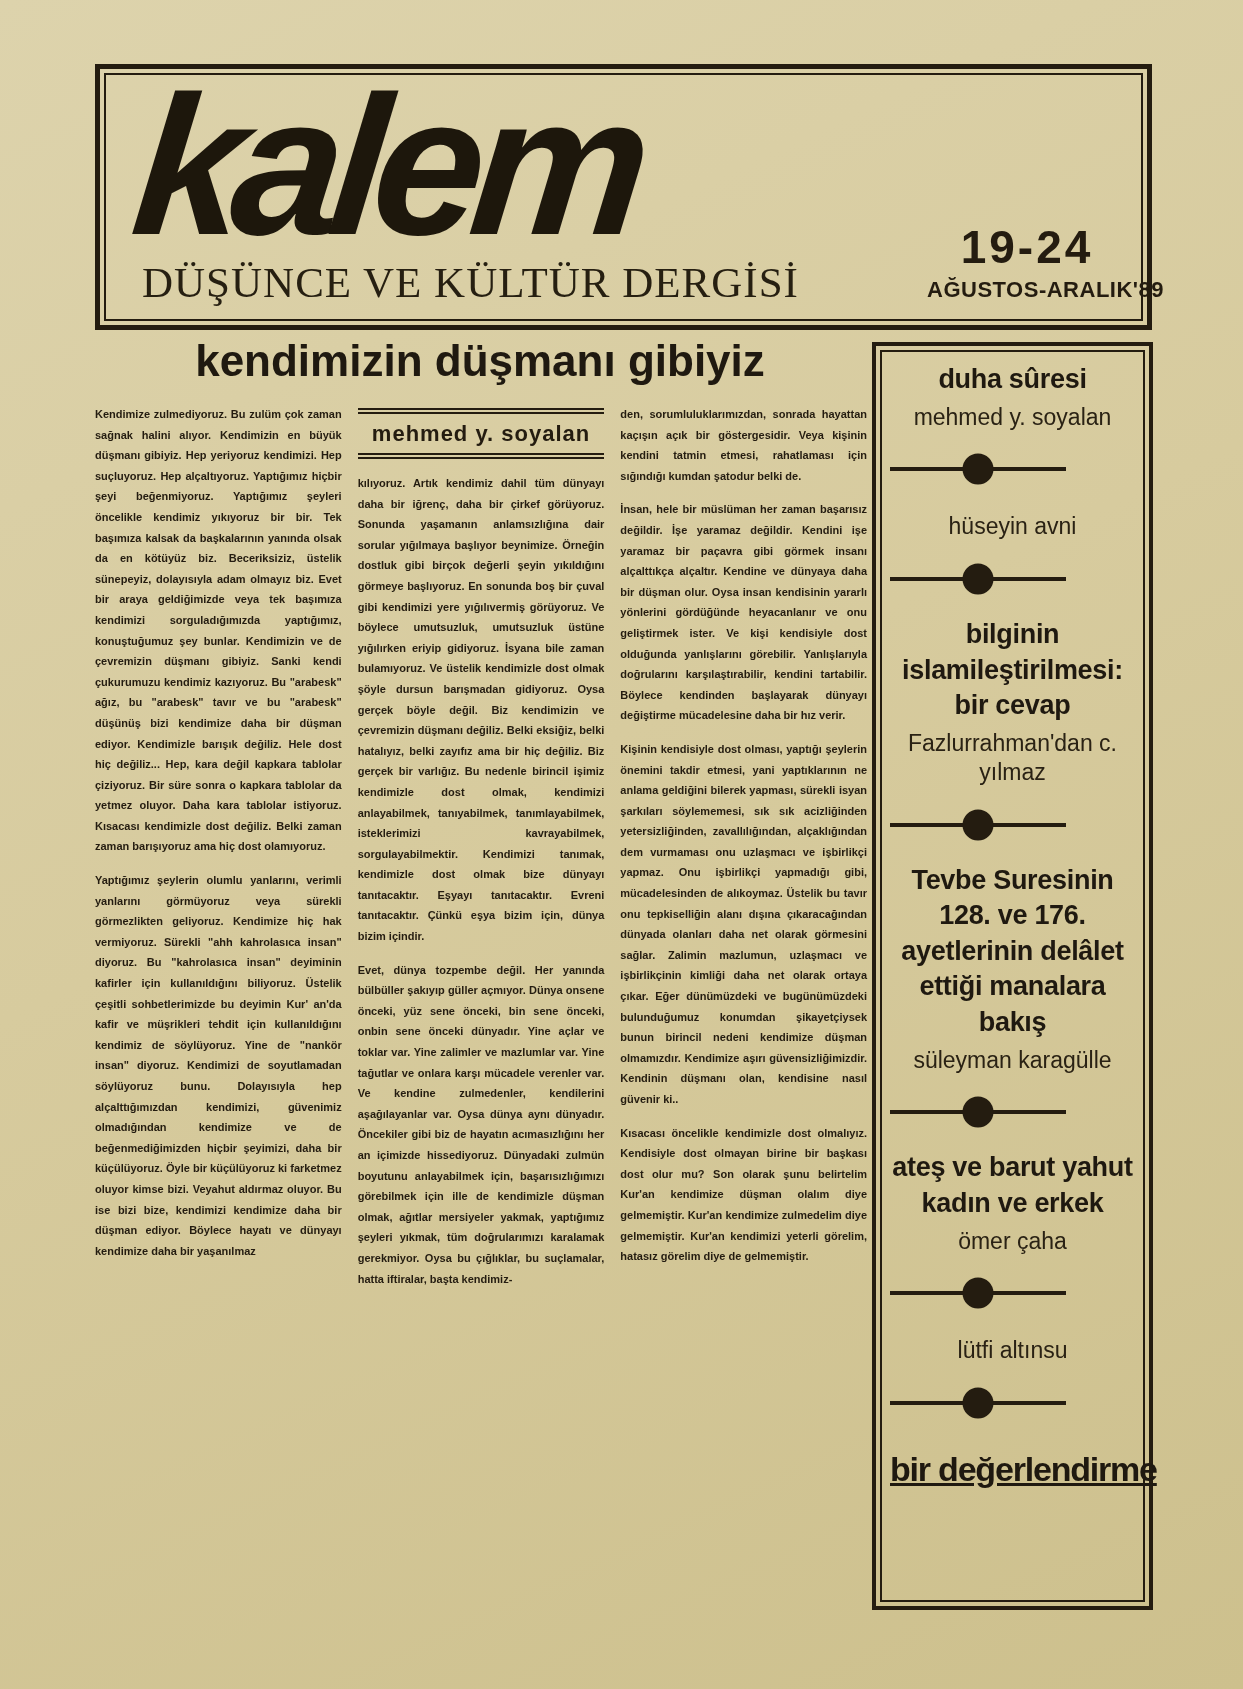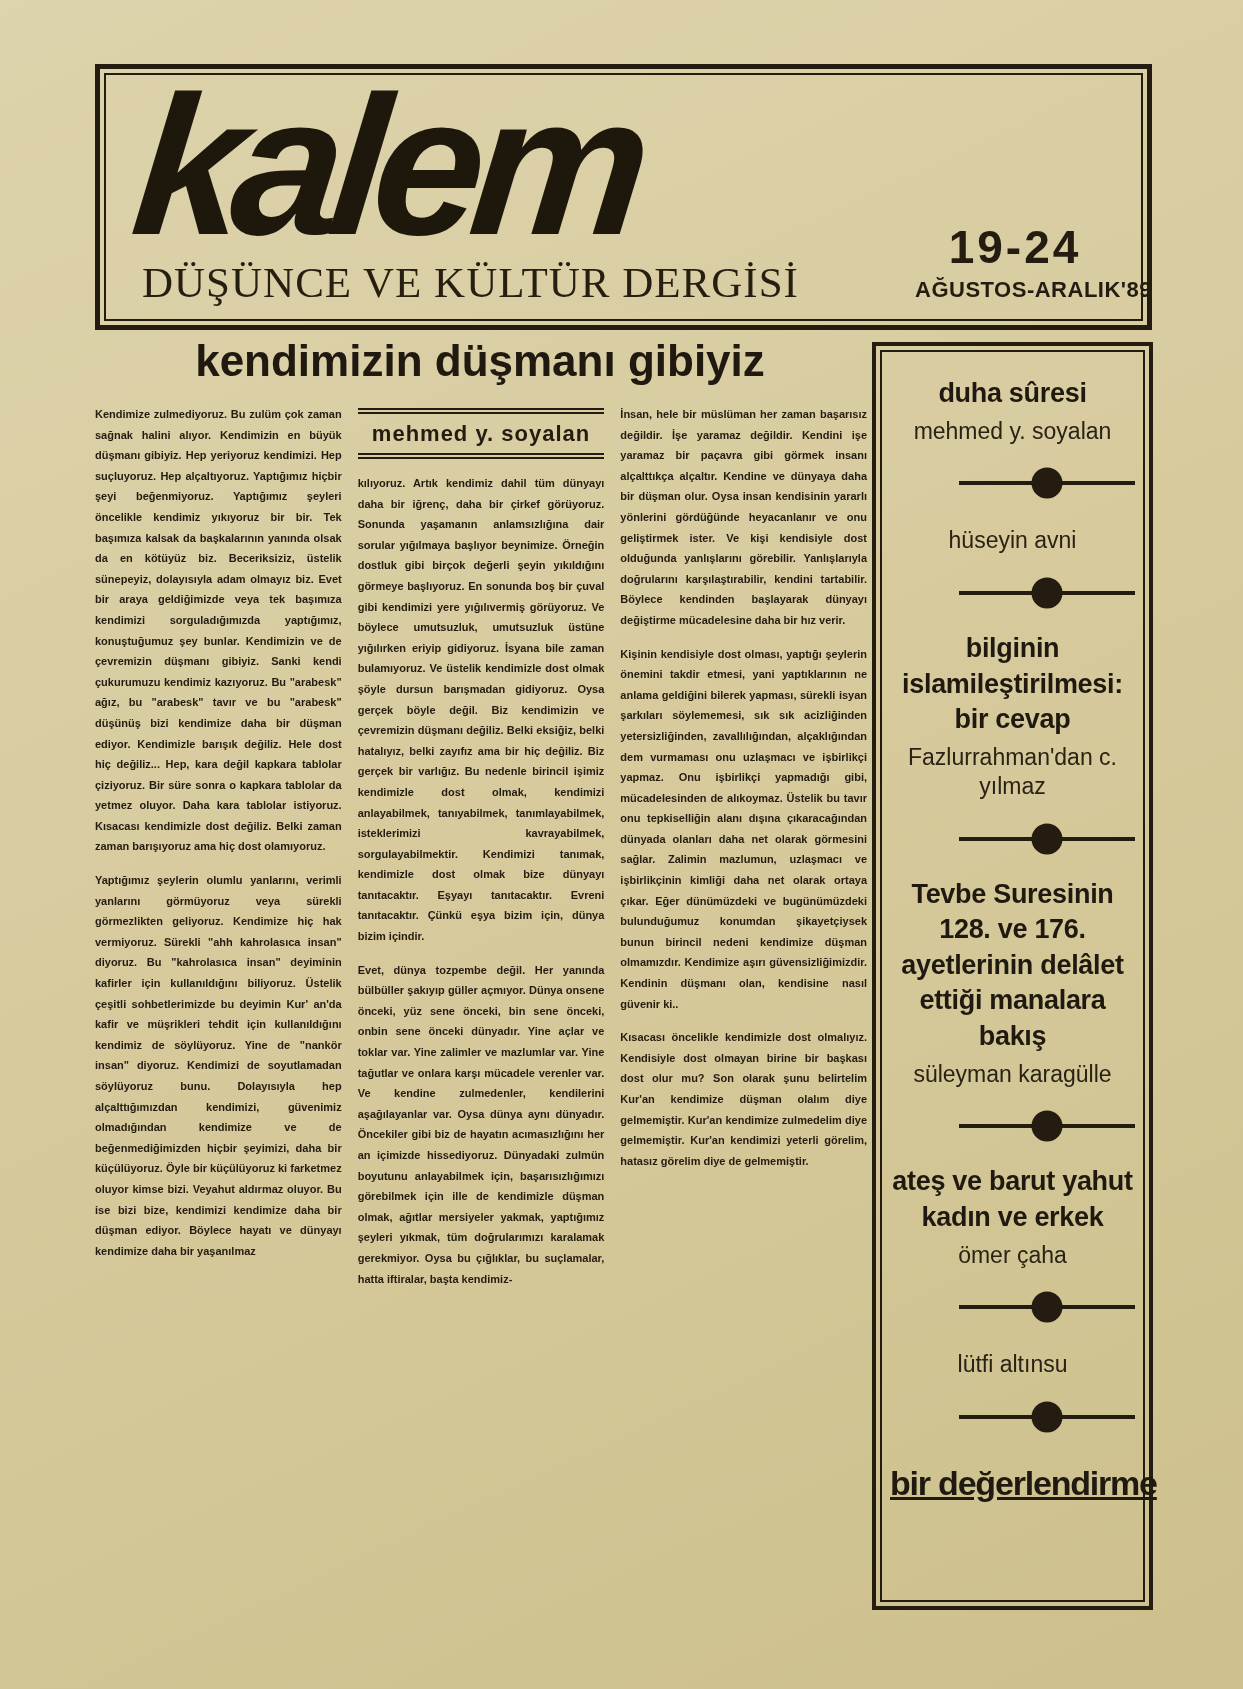--- a/index.html
+++ b/index.html
@@ -38,21 +38,21 @@
     white-space:nowrap;
   }
   .subtitle{
     position:absolute;left:36px;bottom:12px;
     font-family:"Liberation Serif",serif;
     font-size:43px;font-weight:normal;
     letter-spacing:1px;white-space:nowrap;
     color:#261f11;
   }
   .issue-block{
-    position:absolute;right:26px;bottom:16px;
+    position:absolute;right:14px;bottom:16px;
     width:200px;text-align:center;
   }
   .issue-number{
     font-size:46px;font-weight:bold;letter-spacing:3px;
     line-height:1.1;
   }
   .issue-date{
     font-size:22px;font-weight:bold;letter-spacing:0.5px;
     margin-top:4px;white-space:nowrap;
   }
@@ -91,22 +91,22 @@
   }
 
   
   .sidebar{
     position:absolute;left:872px;top:342px;width:281px;height:1268px;
     border:4px solid var(--ink);
   }
   .sidebar-inner{
     position:absolute;inset:4px;
     border:2px solid var(--ink);
-    padding:24px 8px 18px 8px;
-    display:flex;flex-direction:column;align-items:flex-end;
+    padding:10px 8px 18px 8px;
+    display:flex;flex-direction:column;align-items:flex-start;
   }
   .toc-item{width:100%;text-align:center;}
   .toc-title{
     font-size:27px;font-weight:bold;line-height:1.32;
     letter-spacing:-0.3px;
     color:#1f1910;
   }
   .toc-title.tight{white-space:nowrap;letter-spacing:-1.2px;font-size:34px;text-decoration:underline;}
   .toc-author{
     font-size:23px;font-weight:normal;line-height:1.25;
@@ -158,20 +158,21 @@
       <div class="byline-box">
         <div class="rule"></div>
         <div class="byline">mehmed y. soyalan</div>
         <div class="rule"></div>
       </div>
       <p>kılıyoruz. Artık kendimiz dahil tüm dünyayı daha bir iğrenç, daha bir çirkef görüyoruz. Sonunda yaşamanın anlamsızlığına dair sorular yığılmaya başlıyor beynimize. Örneğin dostluk gibi birçok değerli şeyin yıkıldığını görmeye başlıyoruz. En sonunda boş bir çuval gibi kendimizi yere yığılıvermiş görüyoruz. Ve böylece umutsuzluk, umutsuzluk üstüne yığılırken eriyip gidiyoruz. İsyana bile zaman bulamıyoruz. Ve üstelik kendimizle dost olmak şöyle dursun barışmadan gidiyoruz. Oysa gerçek böyle değil. Biz kendimizin ve çevremizin düşmanı değiliz. Belki eksiğiz, belki hatalıyız, belki zayıfız ama bir hiç değiliz. Biz gerçek bir varlığız. Bu nedenle birincil işimiz kendimizle dost olmak, kendimizi anlayabilmek, tanıyabilmek, tanımlayabilmek, isteklerimizi kavrayabilmek, sorgulayabilmektir. Kendimizi tanımak, kendimizle dost olmak bize dünyayı tanıtacaktır. Eşyayı tanıtacaktır. Evreni tanıtacaktır. Çünkü eşya bizim için, dünya bizim içindir.</p>
       <p>Evet, dünya tozpembe değil. Her yanında bülbüller şakıyıp güller açmıyor. Dünya onsene önceki, yüz sene önceki, bin sene önceki, onbin sene önceki dünyadır. Yine açlar ve toklar var. Yine zalimler ve mazlumlar var. Yine tağutlar ve onlara karşı mücadele verenler var. Ve kendine zulmedenler, kendilerini aşağılayanlar var. Oysa dünya aynı dünyadır. Öncekiler gibi biz de hayatın acımasızlığını her an içimizde hissediyoruz. Dünyadaki zulmün boyutunu anlayabilmek için, başarısızlığımızı görebilmek için ille de kendimizle düşman olmak, ağıtlar mersiyeler yakmak, yaptığımız şeyleri yıkmak, tüm doğrularımızı karalamak gerekmiyor. Oysa bu çığlıklar, bu suçlamalar, hatta iftiralar, başta kendimiz-</p>
     </div>
 
     <div class="col">
+      <p>den, sorumluluklarımızdan, sonrada hayattan kaçışın açık bir göstergesidir. Veya kişinin kendini tatmin etmesi, rahatlaması için sığındığı kumdan şatodur belki de.</p>
       <p>İnsan, hele bir müslüman her zaman başarısız değildir. İşe yaramaz değildir. Kendini işe yaramaz bir paçavra gibi görmek insanı alçalttıkça alçaltır. Kendine ve dünyaya daha bir düşman olur. Oysa insan kendisinin yararlı yönlerini gördüğünde heyacanlanır ve onu geliştirmek ister. Ve kişi kendisiyle dost olduğunda yanlışlarını görebilir. Yanlışlarıyla doğrularını karşılaştırabilir, kendini tartabilir. Böylece kendinden başlayarak dünyayı değiştirme mücadelesine daha bir hız verir.</p>
       <p>Kişinin kendisiyle dost olması, yaptığı şeylerin önemini takdir etmesi, yani yaptıklarının ne anlama geldiğini bilerek yapması, sürekli isyan şarkıları söylememesi, sık sık acizliğinden yetersizliğinden, zavallılığından, alçaklığından dem vurmaması onu uzlaşmacı ve işbirlikçi yapmaz. Onu işbirlikçi yapmadığı gibi, mücadelesinden de alıkoymaz. Üstelik bu tavır onu tepkiselliğin alanı dışına çıkaracağından dünyada olanları daha net olarak görmesini sağlar. Zalimin mazlumun, uzlaşmacı ve işbirlikçinin kimliği daha net olarak ortaya çıkar. Eğer dünümüzdeki ve bugünümüzdeki bulunduğumuz konumdan şikayetçiysek bunun birincil nedeni kendimize düşman olmamızdır. Kendimize aşırı güvensizliğimizdir. Kendinin düşmanı olan, kendisine nasıl güvenir ki..</p>
       <p>Kısacası öncelikle kendimizle dost olmalıyız. Kendisiyle dost olmayan birine bir başkası dost olur mu? Son olarak şunu belirtelim Kur'an kendimize düşman olalım diye gelmemiştir. Kur'an kendimize zulmedelim diye gelmemiştir. Kur'an kendimizi yeterli görelim, hatasız görelim diye de gelmemiştir.</p>
     </div>
 
   </div>
 
   <div class="sidebar">
     <div class="sidebar-inner">
 

